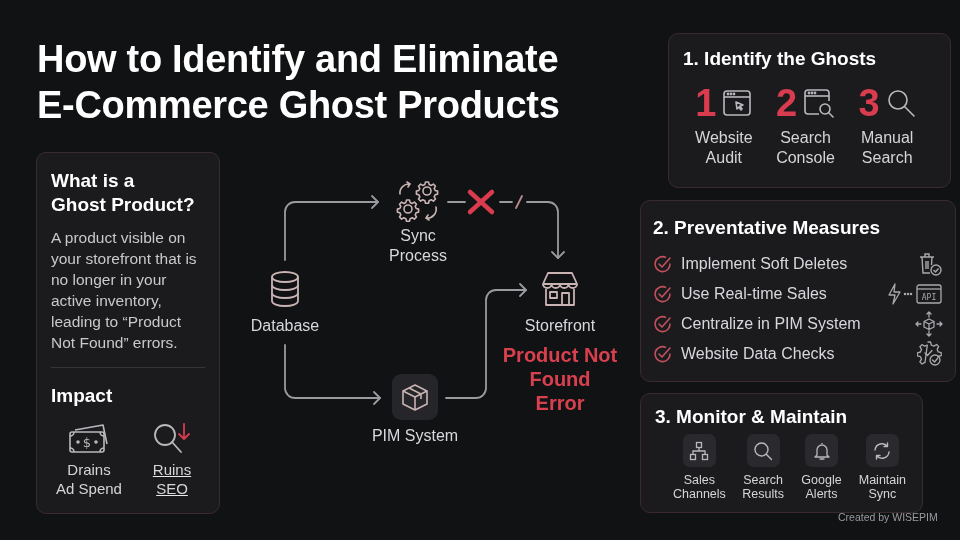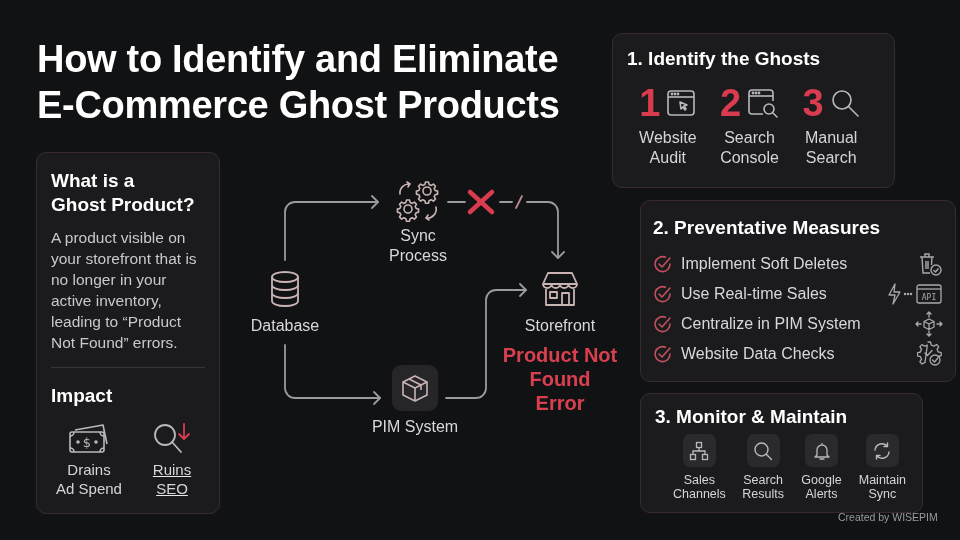--- a/index.html
+++ b/index.html
@@ -33,21 +33,21 @@
 
   
   .node { position: absolute; text-align: center; }
   .node .lbl { font-size: 16px; color: #d8d8dc; line-height: 20px; }
   .err { position: absolute; left: 492px; top: 343px; width: 136px; text-align: center;
          font-size: 20px; font-weight: bold; color: #d9404f; line-height: 24px; }
   svg.flow { position: absolute; left: 0; top: 0; }
 
   
   .rc-title { font-size: 19px; font-weight: bold; color: #fff; }
-  .c1 { left: 612px; top: 33px; width: 283px; height: 155px; padding: 14px 14px; }
+  .c1 { left: 668px; top: 33px; width: 283px; height: 155px; padding: 14px 14px; }
   .steps { display: flex; justify-content: space-between; margin-top: 12px; padding-right: 8px; }
   .step { width: 86px; text-align: center; }
   .step .top { display: flex; align-items: center; justify-content: center; gap: 6px; height: 42px; }
   .step .num { font-size: 38px; font-weight: bold; color: #d93c4e; line-height: 40px; }
   .step .lbl { font-size: 16px; line-height: 20px; color: #d5d5d8; margin-top: 4px; }
 
   .c2 { left: 640px; top: 200px; width: 316px; height: 182px; padding: 16px 12px; }
   .checks { margin-top: 10px; }
   .check { display: flex; align-items: center; height: 30px; position: relative; }
   .check .ck { width: 20px; height: 20px; margin-right: 8px; }
@@ -170,21 +170,21 @@
   <svg width="40" height="38" viewBox="0 0 40 38" fill="none" stroke="#c9b3b3" stroke-width="1.8" stroke-linejoin="round">
     <path d="M8 3 H32 L37 14 H3 Z"></path>
     <path d="M3 14 a4.25 4 0 0 0 8.5 0 a4.25 4 0 0 0 8.5 0 a4.25 4 0 0 0 8.5 0 a4.25 4 0 0 0 8.5 0"></path>
     <path d="M6 19 V35 H34 V19"></path>
     <rect x="10" y="22" width="7" height="6"></rect>
     <path d="M22 35 V23 H29 V35"></path>
   </svg>
   <div class="lbl" style="margin-top:4px;">Storefront</div>
 </div>
 
-<div class="node" style="left:360px; top:365px; width:110px;">
+<div class="node" style="left:360px; top:374px; width:110px;">
   <div style="width:46px;height:46px;margin:0 auto;border-radius:9px;background:#26262a;display:flex;align-items:center;justify-content:center;">
     <svg width="30" height="30" viewBox="0 0 30 30" fill="none" stroke="#c9b3b3" stroke-width="1.6" stroke-linejoin="round">
       <path d="M15 3 L27 9 V22 L15 28 L3 22 V9 Z"></path>
       <path d="M3 9 L15 15 L27 9"></path>
       <path d="M15 15 V28"></path>
       <path d="M9 6 L21 12 V17"></path>
     </svg>
   </div>
   <div class="lbl" style="margin-top:6px;">PIM System</div>
 </div>

